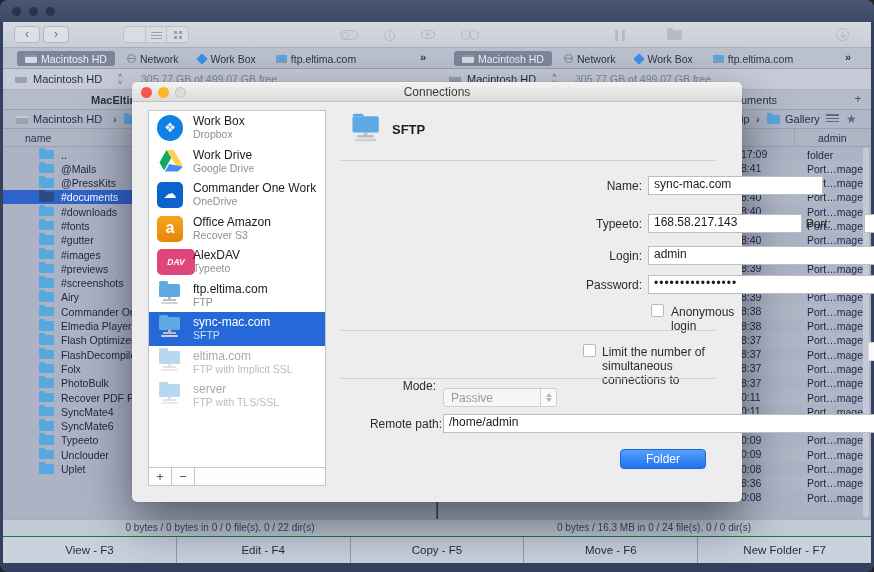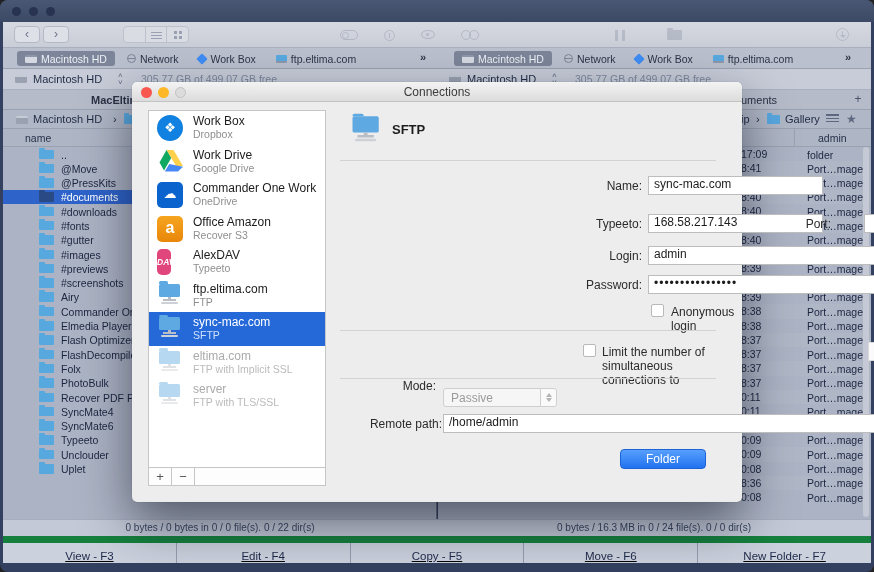--- a/index.html
+++ b/index.html
@@ -112,21 +112,21 @@
   .frow .fname { position:absolute; left:58px; top:1.5px; }
   .frow .ftime { position:absolute; left:303px; top:1px; }
   .frow .fkind { position:absolute; left:369px; top:1.5px; }
   .vscroll { position:absolute; right:2px; top:57px; bottom:2px; width:6px; background:#c4c9d5; border-radius:3px; }
 
   .statusbar { position:absolute; top:519px; height:17px; background:#c3c9d6; border-top:1px solid #a6adbd;
     font-size:10px; color:#39455f; text-align:center; line-height:16px; }
   .status-left { left:3px; width:434px; }
   .status-right { left:437px; width:434px; }
   .fkeybar { position:absolute; left:3px; top:536px; width:868px; height:27px; background:#cbd1dd;
-    border-top:7px solid #15803d; display:flex;text-decoration:underline; }
+    border-top:1px solid #15803d; display:flex; }
   .fkey { flex:1; border-right:1px solid #959dae; font-size:11.5px; color:#1e2949;
     text-align:center; line-height:26px; }
   .fkey:last-child { border-right:none; }
 
   
   .dialog { position:absolute; left:132px; top:82px; width:610px; height:420px; background:#ededed;
     border-radius:5px; box-shadow:0 20px 50px rgba(10,15,30,.55), 0 0 1px rgba(0,0,0,.4); }
   .dlg-titlebar { position:absolute; left:0; top:0; width:100%; height:20px;
     background:linear-gradient(#f3f3f3,#dcdcdc); border-bottom:1px solid #c3c3c3;
     border-radius:5px 5px 0 0; }
@@ -153,21 +153,21 @@
   .cf-btn { width:23px; border-right:1px solid #c6c6c6; font-size:13px; color:#555;
     text-align:center; line-height:17px; }
 
   .icon-dropbox { width:26px; height:26px; border-radius:50%; background:#1081e0; color:#fff;
     font-size:13px; text-align:center; line-height:26px; }
   .icon-gdrive { width:26px; height:26px; }
   .icon-onedrive { width:26px; height:26px; border-radius:5px; background:#0b63cd; color:#fff;
     font-size:13px; text-align:center; line-height:24px; }
   .icon-s3 { width:26px; height:26px; border-radius:5px; background:linear-gradient(#f6a51f,#e8860a);
     color:#fff; font-size:16px; font-weight:bold; text-align:center; line-height:24px; }
-  .icon-webdav { width:14px; height:26px; border-radius:5px; background:#e0457b; color:#fff;
+  .icon-webdav { width:38px; height:26px; border-radius:5px; background:#e0457b; color:#fff;
     font-size:8.5px; font-weight:bold; font-style:italic; text-align:center; line-height:26px; }
   .icon-server { width:26px; height:24px; position:relative; }
   .icon-server .srv-folder { position:absolute; left:2px; top:1px; width:21px; height:13px;
     background:#5fa9e2; border-radius:1.5px; }
   .icon-server .srv-folder::before { content:""; position:absolute; left:0; top:-2.5px; width:9px;
     height:2.5px; background:#5fa9e2; border-radius:1.5px 1.5px 0 0; }
   .icon-server .srv-base { position:absolute; left:6px; top:16px; width:13px; height:2px; background:#b9bec6; }
   .icon-server .srv-stem { position:absolute; left:11px; top:14px; width:3px; height:3px; background:#b9bec6; }
   .icon-server .srv-foot { position:absolute; left:4px; top:19px; width:17px; height:2px; background:#cdd1d7; border-radius:1px; }
 
@@ -302,21 +302,21 @@
     <div class="colheader">
       <span class="col-name">name</span>
     </div>
     <div class="rows" id="left-rows">
         <div class="frow">
           <span class="folder-ic"></span>
           <span class="fname">..</span>
         </div>
         <div class="frow">
           <span class="folder-ic"></span>
-          <span class="fname">@Move</span>
+          <span class="fname">@Mails</span>
         </div>
         <div class="frow">
           <span class="folder-ic"></span>
           <span class="fname">@PressKits</span>
         </div>
         <div class="frow selected">
           <span class="folder-ic"></span>
           <span class="fname">#documents</span>
         </div>
         <div class="frow">
@@ -623,21 +623,21 @@
           <span class="srv-stem"></span>
           <span class="srv-foot"></span>
       </span>
       <span class="form-hdr-label">SFTP</span>
       <hr style="top:78px">
 
       <span class="flabel" style="left:206px; top:97px">Name:</span>
       <span class="finput" style="left:312px; top:94px; width:175px">sync-mac.com</span>
 
       <span class="flabel" style="left:206px; top:135px">Typeeto:</span>
-      <span class="finput" style="left:312px; top:132px; width:175px">168.58.217.143</span>
+      <span class="finput" style="left:312px; top:132px; width:154px">168.58.217.143</span>
       <span class="flabel" style="left:457px; top:135px; width:38px">Port:</span>
       <span class="finput" style="left:528px; top:132px; width:43px; text-align:center">22</span>
 
       <span class="flabel" style="left:206px; top:167px">Login:</span>
       <span class="finput" style="left:312px; top:164px; width:259px">admin</span>
 
       <span class="flabel" style="left:206px; top:196px">Password:</span>
       <span class="finput" style="left:312px; top:193px; width:229px; letter-spacing:1px">••••••••••••••••</span>
 
       <span class="fcheck" style="left:315px; top:222px"></span>

